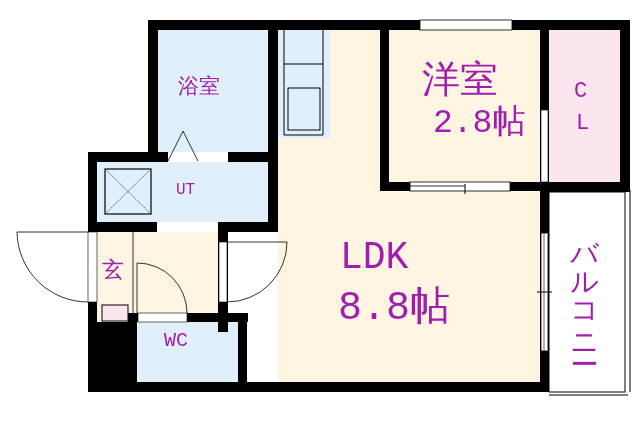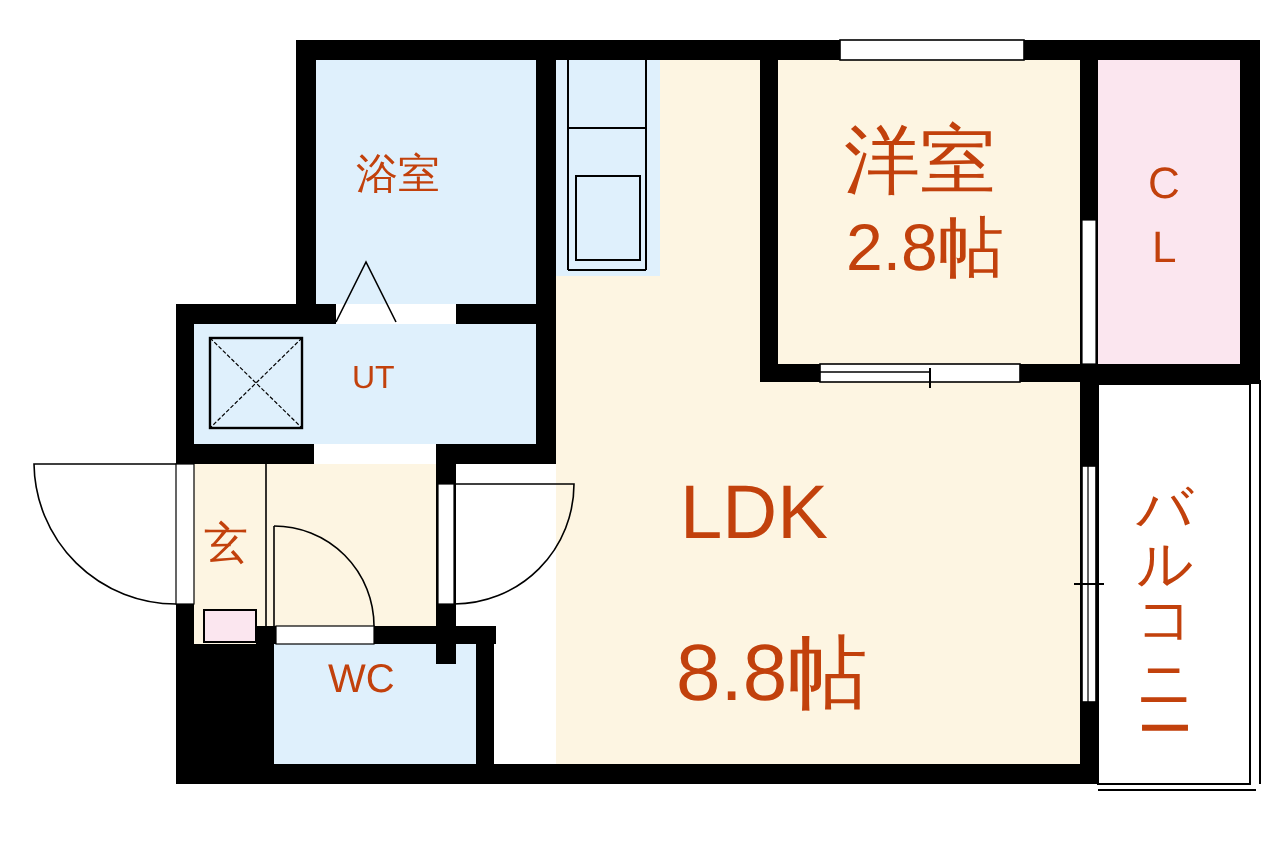--- a/index.html
+++ b/index.html
@@ -1,18 +1,18 @@
 <!DOCTYPE html>
 <html><head>
 <meta charset="utf-8">
 <style>
   html, body { margin:0; padding:0; background:#ffffff; }
   body { width:640px; height:425px; position:relative; overflow:hidden; font-family:"DejaVu Sans", sans-serif; }
   #plan { position:absolute; left:0; top:0; width:640px; height:425px; }
-  .label { position:absolute; color:#c2410c; text-align:center; line-height:1.05; white-space:nowrap; font-family:Liberation Sans, sans-serif; }
+  .label { position:absolute; color:#a21caf; text-align:center; line-height:1.05; white-space:nowrap; font-family:Liberation Mono, monospace; }
 </style>
 </head>
 <body>
 
 <svg id="plan" viewBox="0 0 640 425" xmlns="http://www.w3.org/2000/svg">
 
   <rect x="157" y="30" width="112" height="124" fill="#dff0fc"></rect>
   <rect x="278" y="30" width="52" height="110" fill="#dff0fc"></rect>
   <rect x="278" y="138" width="262" height="245" fill="#fdf5e2"></rect>
   <rect x="330" y="30" width="52" height="160" fill="#fdf5e2"></rect>
@@ -103,25 +103,25 @@
   <line x1="137" y1="263" x2="137" y2="313" stroke="#000" stroke-width="0.8"></line>
 
   <path d="M227 242 L287 242 A60 60 0 0 1 227 302" fill="none" stroke="#000" stroke-width="0.8"></path>
 </svg>
 
 <div class="label" style="left:178px; top:77px; font-size:21px;">浴室</div>
 
 <div class="label" style="left:176px; top:182px; font-size:16px;">UT</div>
 
 <div class="label" style="left:422px; top:62px; font-size:38px;">洋室</div>
-<div class="label" style="left:423px; top:107px; font-size:33px;">2.8帖</div>
+<div class="label" style="left:433px; top:107px; font-size:33px;">2.8帖</div>
 
 <div class="label" style="left:574px; top:80px; font-size:22px;">C</div>
 <div class="label" style="left:576px; top:112px; font-size:22px;">L</div>
 
 <div class="label" style="left:340px; top:238px; font-size:38px;">LDK</div>
-<div class="label" style="left:338px; top:288px; font-size:40px;margin-top:28px;">8.8帖</div>
+<div class="label" style="left:338px; top:288px; font-size:40px;">8.8帖</div>
 
 <div class="label" style="left:102px; top:260px; font-size:22px;">玄</div>
 
 <div class="label" style="left:164px; top:330px; font-size:20px;">WC</div>
 
 <div class="label" style="left:568px; top:222px; font-size:28px; writing-mode:vertical-rl; line-height:1;">バルコニー</div>
 
 </body></html>

